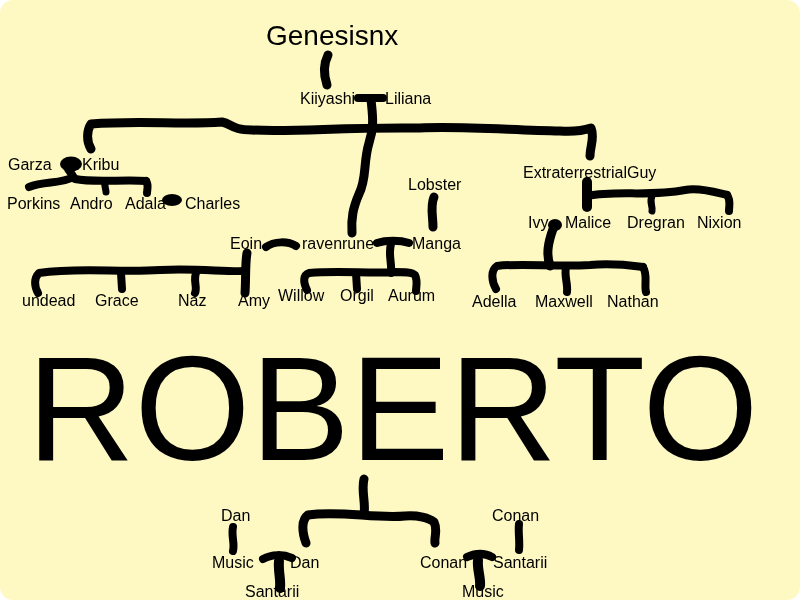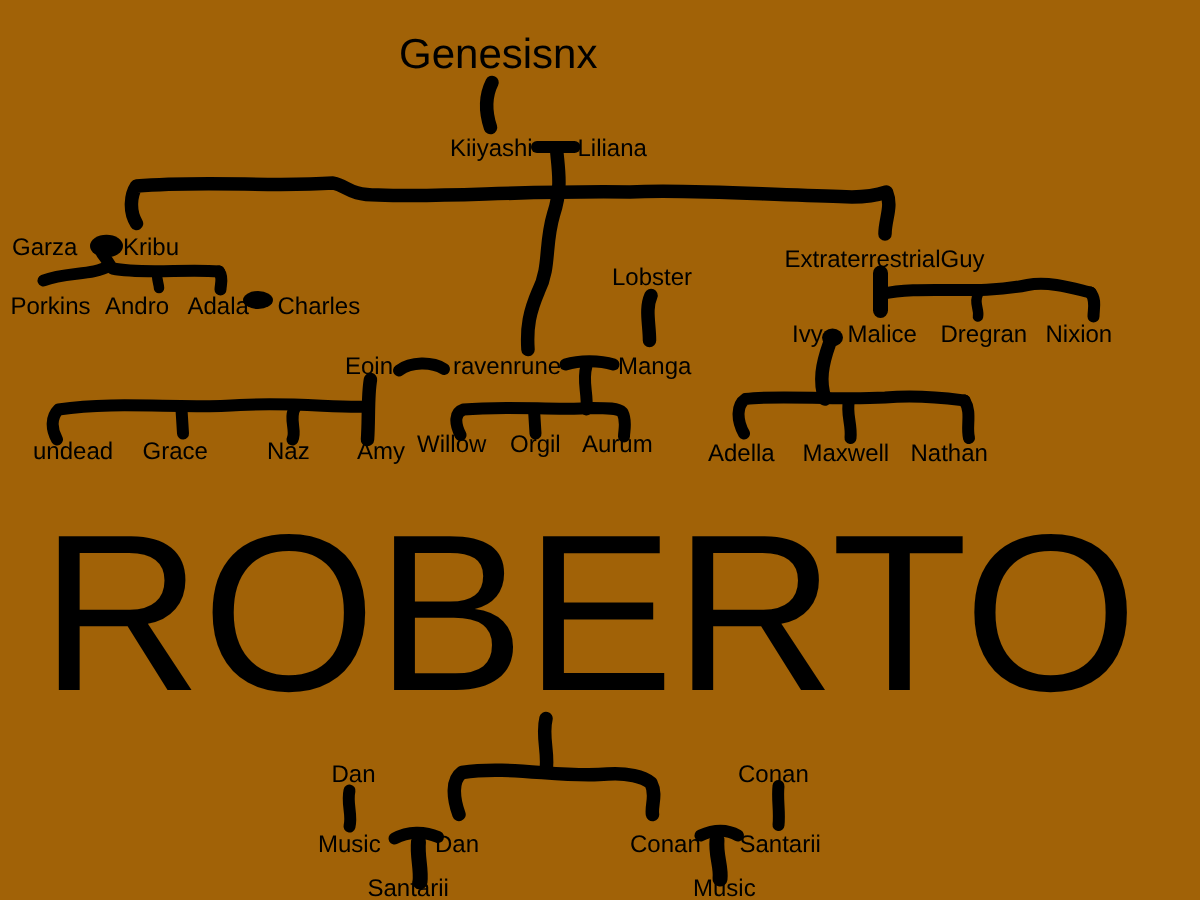--- a/index.html
+++ b/index.html
@@ -8,21 +8,22 @@
     background: #ffffff;
     width: 800px;
     height: 600px;
     overflow: hidden;
     font-family: "Liberation Sans", sans-serif;
   }
   .canvas {
     position: relative;
     width: 800px;
     height: 600px;
-    background: #a16207;
+    background: #fef9c3;
+    border-radius: 13px;
   }
   svg {
     display: block;
   }
   svg text {
     fill: #000000;
     font-family: "Liberation Sans", sans-serif;
   }
   .label   { font-size: 16px; }
   .title   { font-size: 28px; }

